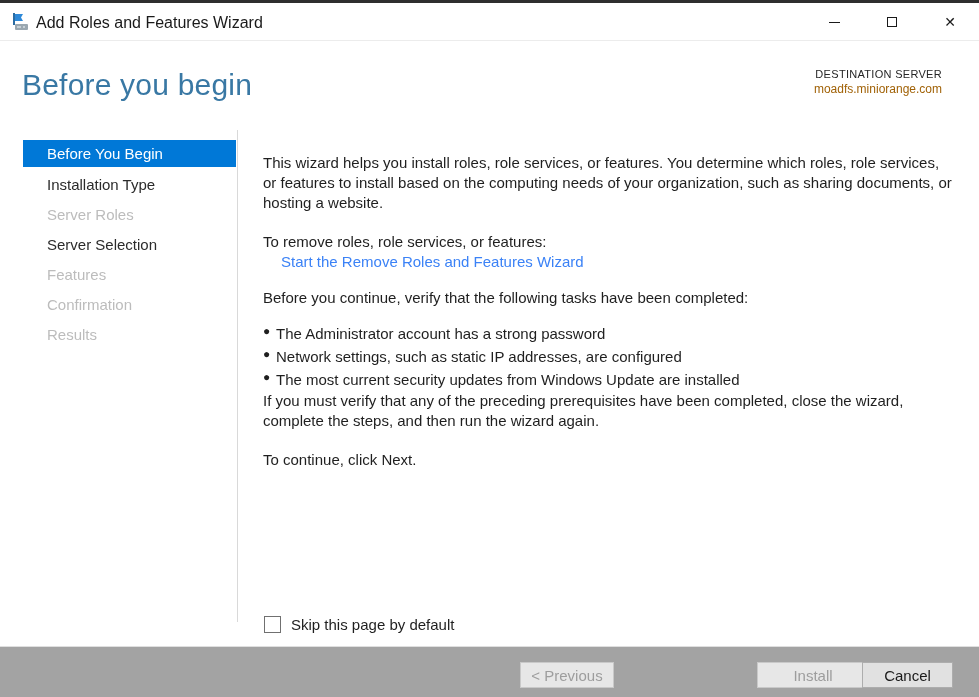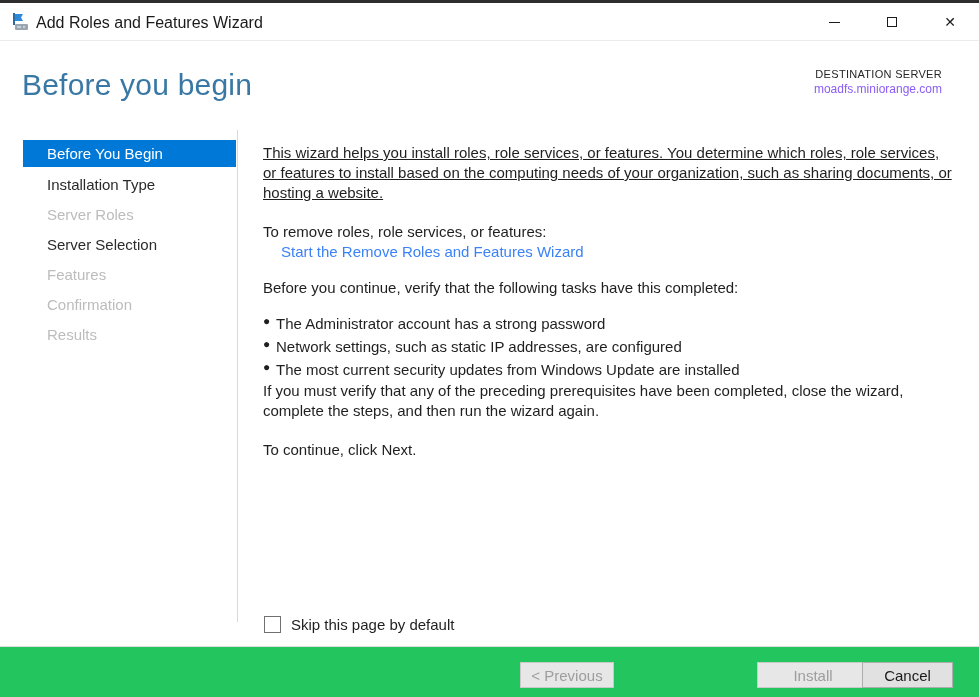--- a/index.html
+++ b/index.html
@@ -17,51 +17,51 @@
   .win-controls { position:absolute; right:0; top:0; height:38px; display:flex; }
   .win-btn { width:58px; height:38px; display:flex; align-items:center; justify-content:center; cursor:default; }
   .glyph-min { width:11px; height:1px; background:#1a1a1a; }
   .glyph-max { width:10px; height:10px; border:1px solid #1a1a1a; background:transparent; }
   .glyph-close { font-size:14px; color:#1a1a1a; line-height:1; }
 
   
   .page-title { position:absolute; left:22px; top:68px; font-size:30px; font-weight:300; color:#3978a4; letter-spacing:.2px; }
   .dest-block { position:absolute; right:37px; top:68px; text-align:right; }
   .dest-label { font-size:11px; color:#262626; letter-spacing:.3px; }
-  .dest-server { font-size:12px; color:#8b5cf6; margin-top:2px; }
+  .dest-server { font-size:12px; color:#a16207; margin-top:2px; }
 
   
   .sidebar { position:absolute; left:23px; top:140px; width:213px; }
   .nav-item { height:30px; line-height:30px; padding-left:24px; font-size:15px; cursor:default; }
   .nav-item.selected { background:#0078d7; color:#ffffff; height:27px; line-height:27px; margin-bottom:3px; }
   .nav-item.enabled { color:#2b2b2b; }
   .nav-item.disabled { color:#bcbcbc; }
   .v-divider { position:absolute; left:237px; top:130px; width:1px; height:492px; background:#d9d9d9; }
 
   
   .content { position:absolute; left:263px; top:130px; width:690px; font-size:15px; line-height:20px; color:#1f1f1f; }
-  .content .intro { margin-top:13px;text-decoration:underline; }
+  .content .intro { margin-top:23px; }
   .remove-heading { margin-top:19px; }
   .remove-link { color:#3b82f6; cursor:pointer;margin-left:18px; }
   .verify-heading { margin-top:16px; }
   .task-list { margin-top:14px; }
   .task-item { position:relative; padding-left:13px; line-height:23px; }
   .task-item .bullet { position:absolute; left:0; top:-2px; font-size:12px; color:#1f1f1f; }
   .note { }
   .continue-hint { margin-top:19px; }
 
   .skip-row { position:absolute; left:264px; top:616px; display:flex; align-items:flex-end; }
   .skip-row input[type=checkbox] {
     appearance:none; -webkit-appearance:none; width:17px; height:17px;
     border:1px solid #707070; background:#fff; margin:0;
   }
   .skip-label { margin-left:10px; font-size:15px; color:#1f1f1f; }
 
   
-  .footer { position:absolute; left:0; top:646px; width:100%; height:51px; background:#22c55e; border-top:1px solid #dfdfdf; }
+  .footer { position:absolute; left:0; top:646px; width:100%; height:51px; background:#a3a3a3; border-top:1px solid #dfdfdf; }
   .btn { position:absolute; top:15px; height:26px; font-size:15px; text-align:center;
          background:#e1e1e1; border:1px solid #adadad; color:#1a1a1a;
          font-family:"Liberation Sans","DejaVu Sans",sans-serif; cursor:default; }
   .btn.disabled { color:#9d9d9d; border-color:#c9c9c9; background:#e7e7e7; }
   .btn-previous { left:520px; width:94px; }
   .btn-next { left:592px; width:103px; outline:4px solid #e11c24; outline-offset:1px;margin-top:43px; }
   .btn-install { left:757px; width:112px; }
   .btn-cancel { left:862px; width:91px; }
 </style>
 </head>
@@ -108,21 +108,21 @@
     <div class="nav-item disabled">Features</div>
     <div class="nav-item disabled">Confirmation</div>
     <div class="nav-item disabled">Results</div>
   </div>
   <div class="v-divider"></div>
 
   <div class="content">
     <div class="intro">This wizard helps you install roles, role services, or features. You determine which roles, role services, or features to install based on the computing needs of your organization, such as sharing documents, or hosting a website.</div>
     <div class="remove-heading">To remove roles, role services, or features:</div>
     <div class="remove-link">Start the Remove Roles and Features Wizard</div>
-    <div class="verify-heading">Before you continue, verify that the following tasks have this completed:</div>
+    <div class="verify-heading">Before you continue, verify that the following tasks have been completed:</div>
     <div class="task-list">
       <div class="task-item"><span class="bullet">●</span><span>The Administrator account has a strong password</span></div>
       <div class="task-item"><span class="bullet">●</span><span>Network settings, such as static IP addresses, are configured</span></div>
       <div class="task-item"><span class="bullet">●</span><span>The most current security updates from Windows Update are installed</span></div>
     </div>
     <div class="note">If you must verify that any of the preceding prerequisites have been completed, close the wizard, complete the steps, and then run the wizard again.</div>
     <div class="continue-hint">To continue, click Next.</div>
   </div>
 
   <div class="skip-row">

